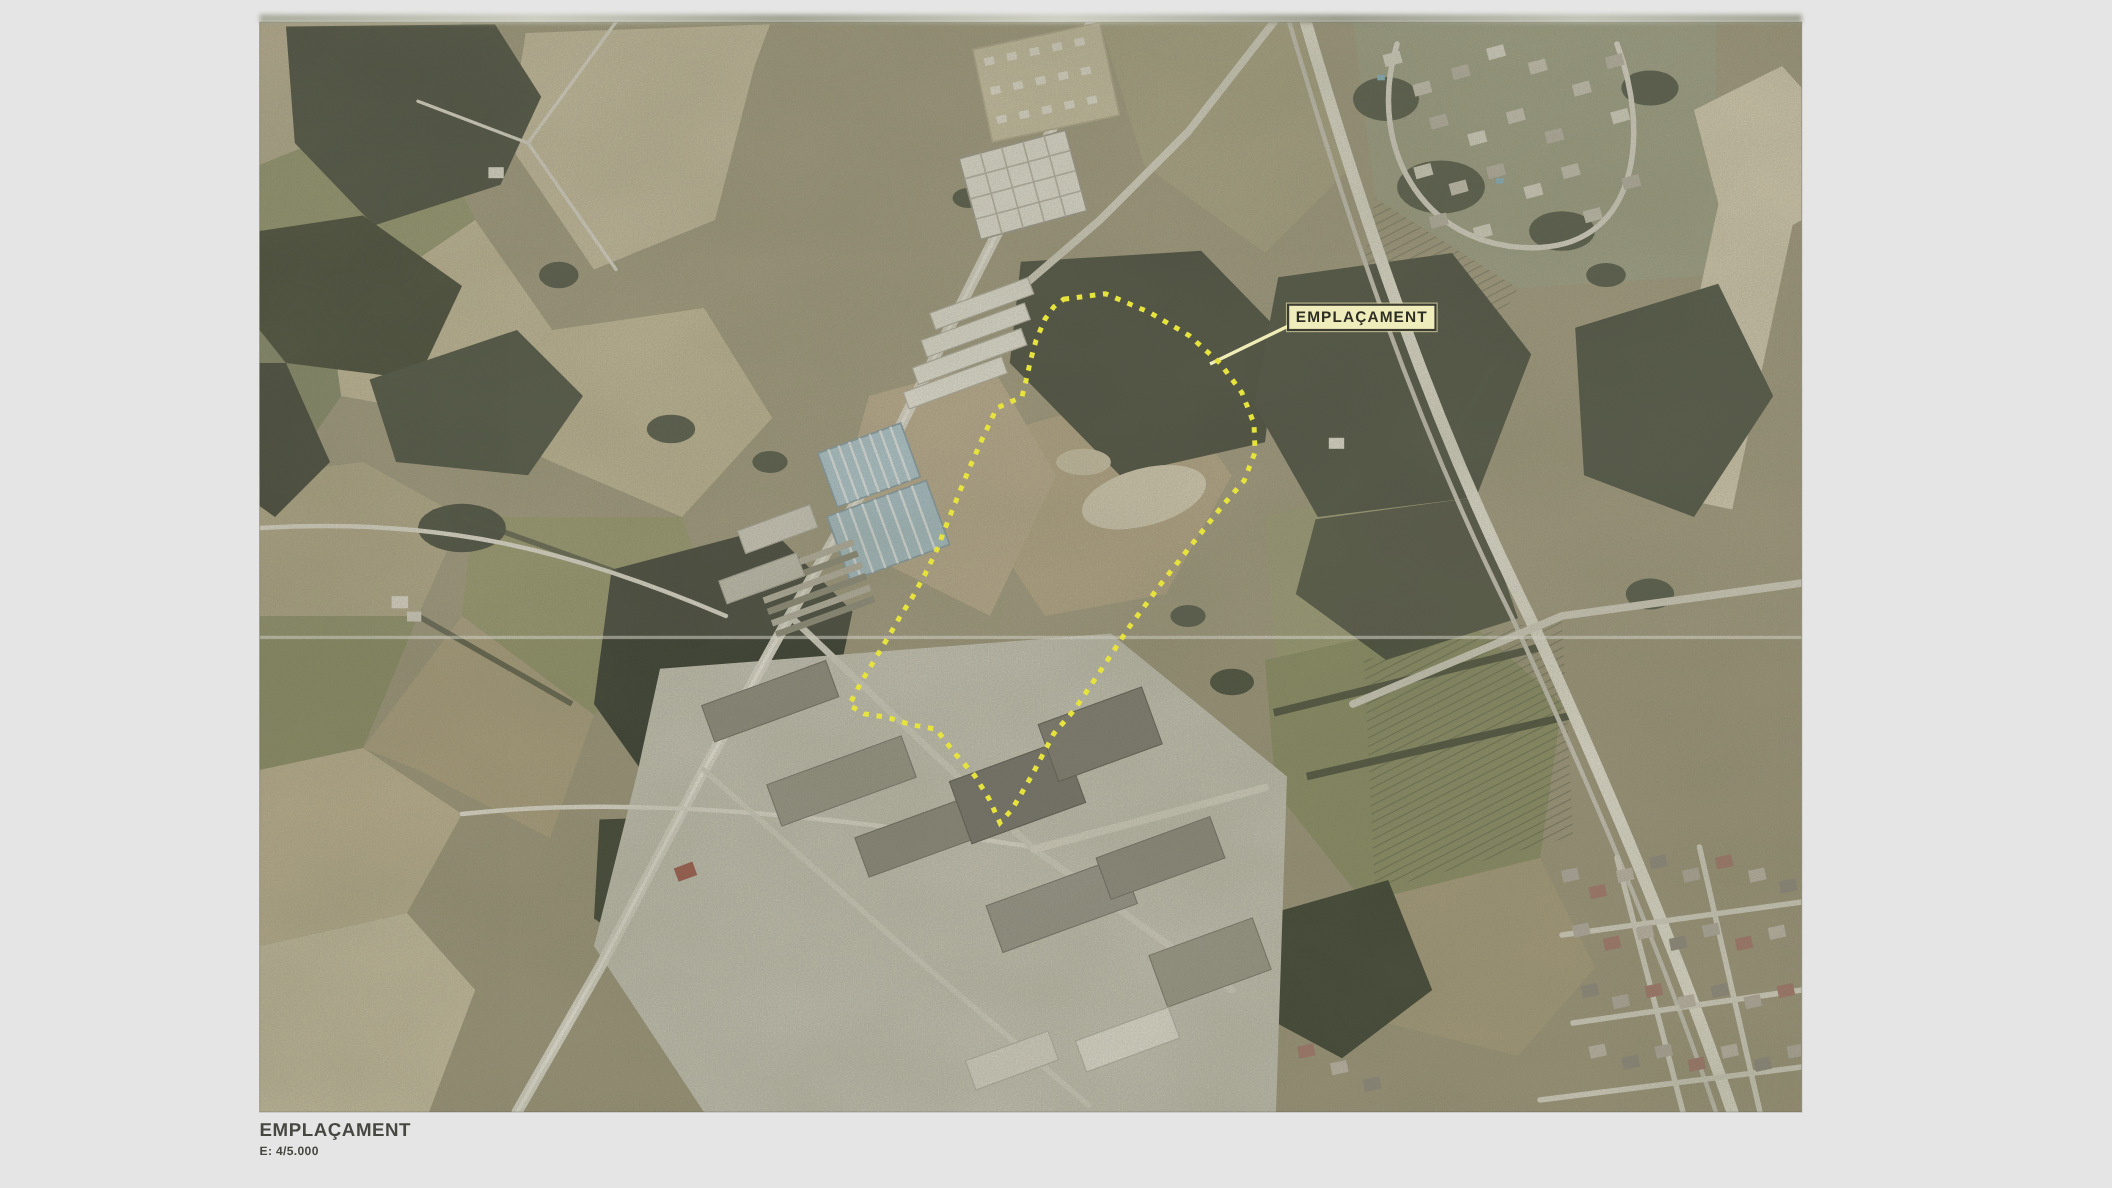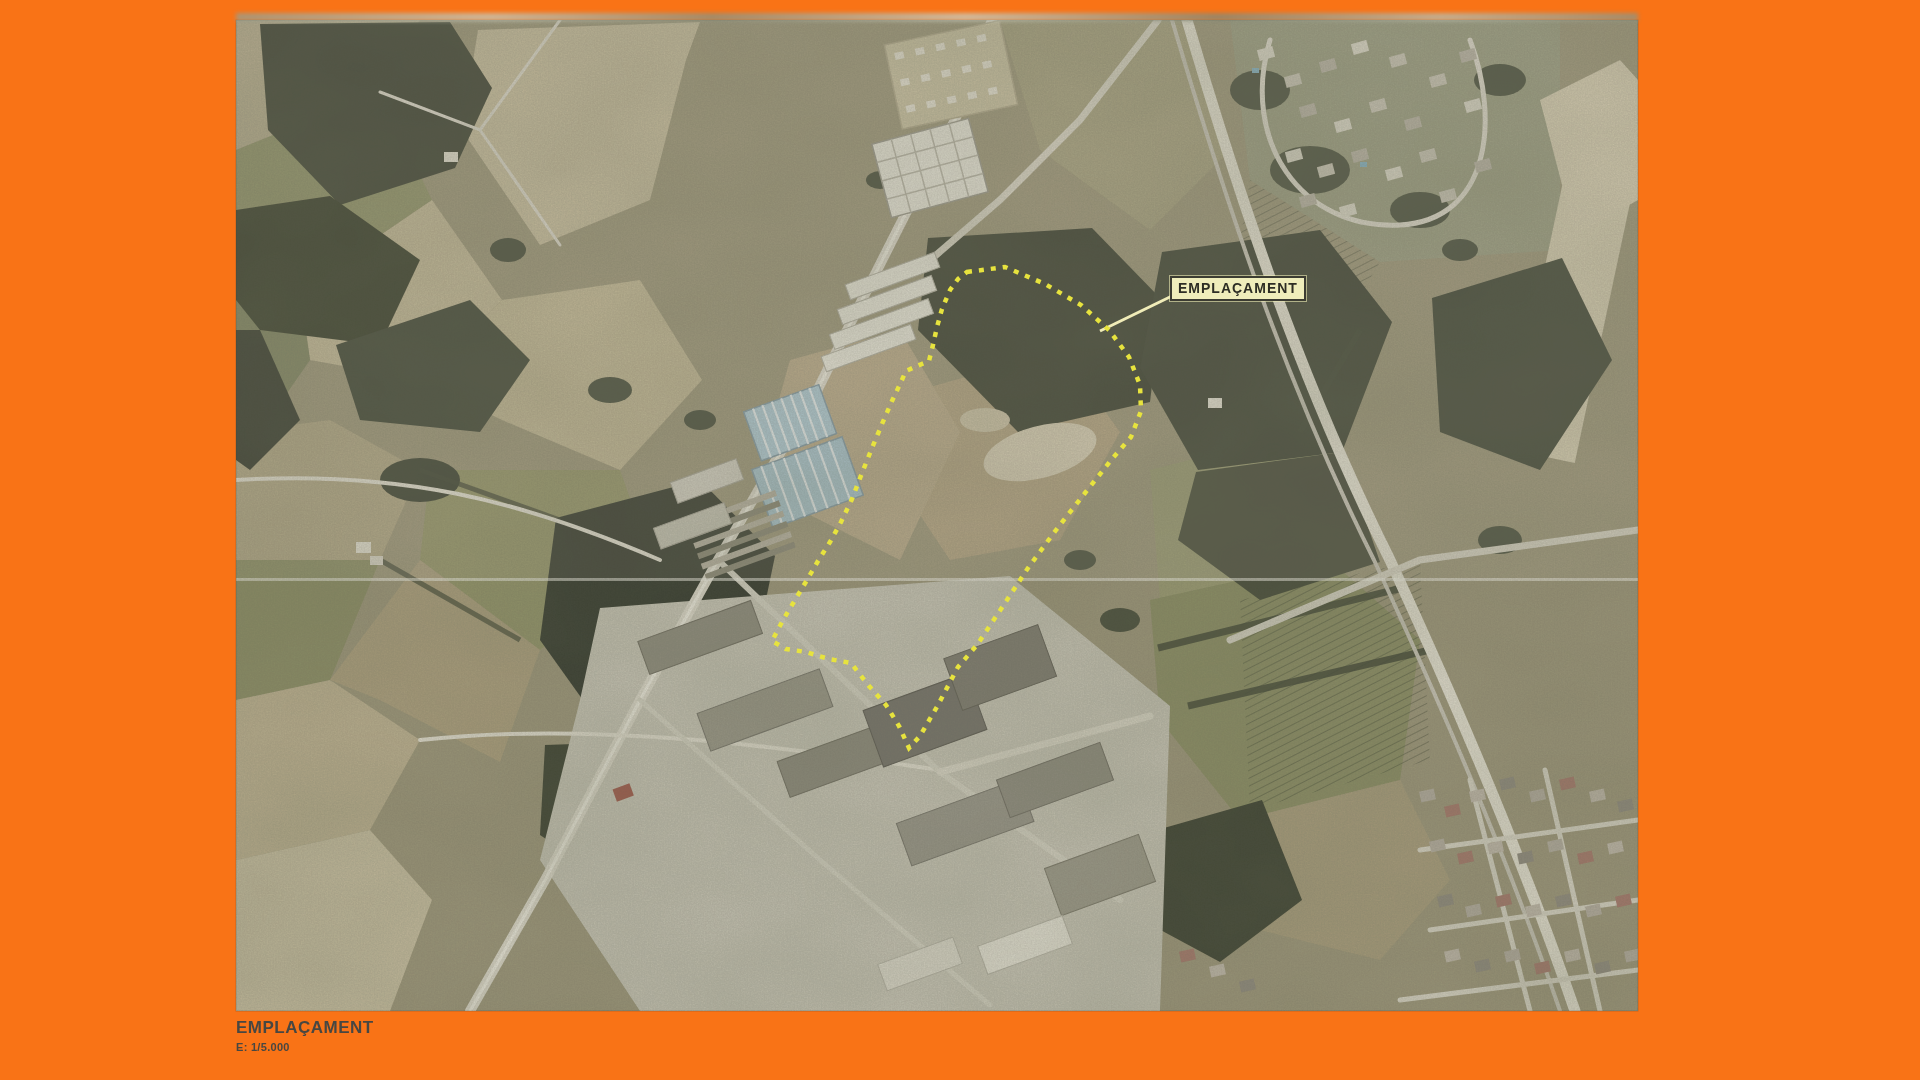--- a/index.html
+++ b/index.html
@@ -1,16 +1,16 @@
 <!DOCTYPE html>
 <html><head>
 <meta charset="utf-8">
 <style>
   html,body{margin:0;padding:0;background:#ffffff;}
-  .page{position:relative;width:1920px;height:1080px;background:#f97316;overflow:hidden;
+  .page{position:relative;width:1920px;height:1080px;background:#e5e5e5;overflow:hidden;
         font-family:"Liberation Sans",sans-serif;}
   .scene{position:absolute;left:0;top:0;width:1920px;height:1080px;display:block;}
   .site-label{position:absolute;left:1170px;top:276px;background:#efedbb;border:2px solid #3c3c32;
         padding:1px 6px 2px 6px;font-size:14px;font-weight:bold;color:#2d2d24;letter-spacing:1px;
         line-height:18px;box-shadow:0 0 0 1px rgba(238,236,180,.6);}
   .caption{position:absolute;left:236px;top:1018px;color:#474742;}
   .caption-title{font-size:17px;font-weight:bold;letter-spacing:.5px;line-height:19px;}
   .caption-scale{font-size:11px;font-weight:bold;letter-spacing:.3px;margin-top:4px;}
   .smear{position:absolute;left:236px;top:13px;width:1402px;height:8px;
         background:linear-gradient(90deg,#9a9d8a,#c5c7b6 18%,#8f927e 34%,#c9cbbb 52%,#878a76 70%,#b9bcab 86%,#90937f);
@@ -283,16 +283,16 @@
 </svg>
 
 <div class="smear"></div>
 
 <div class="site-label">
   <span>EMPLAÇAMENT</span>
 </div>
 
 <div class="caption">
   <div class="caption-title">EMPLAÇAMENT</div>
-  <div class="caption-scale">E: 1/5.000</div>
+  <div class="caption-scale">E: 4/5.000</div>
 </div>
 
 </div>
 
 </body></html>

